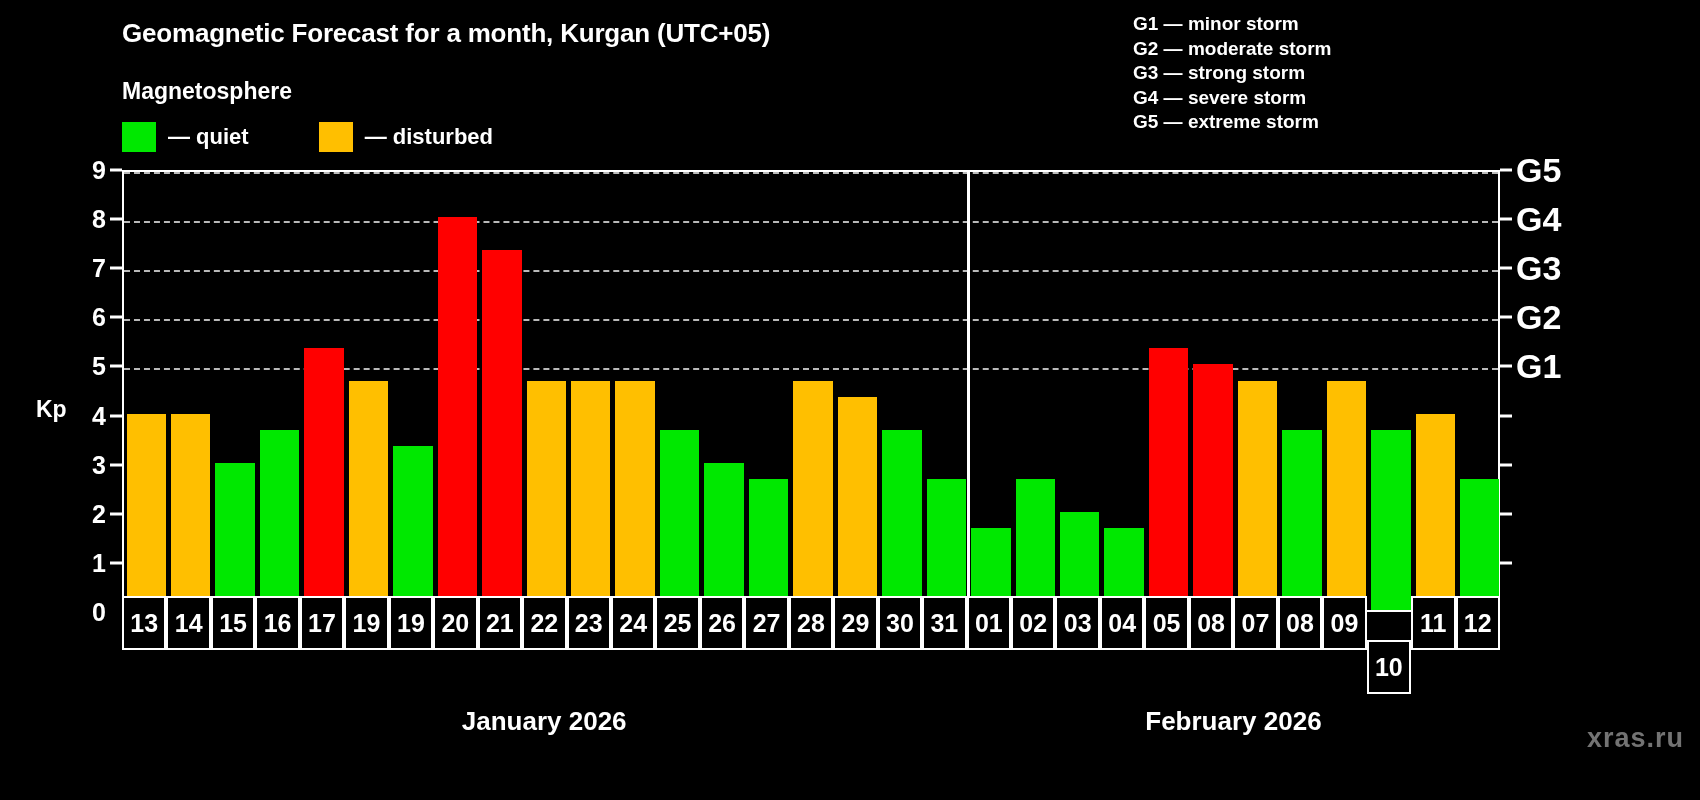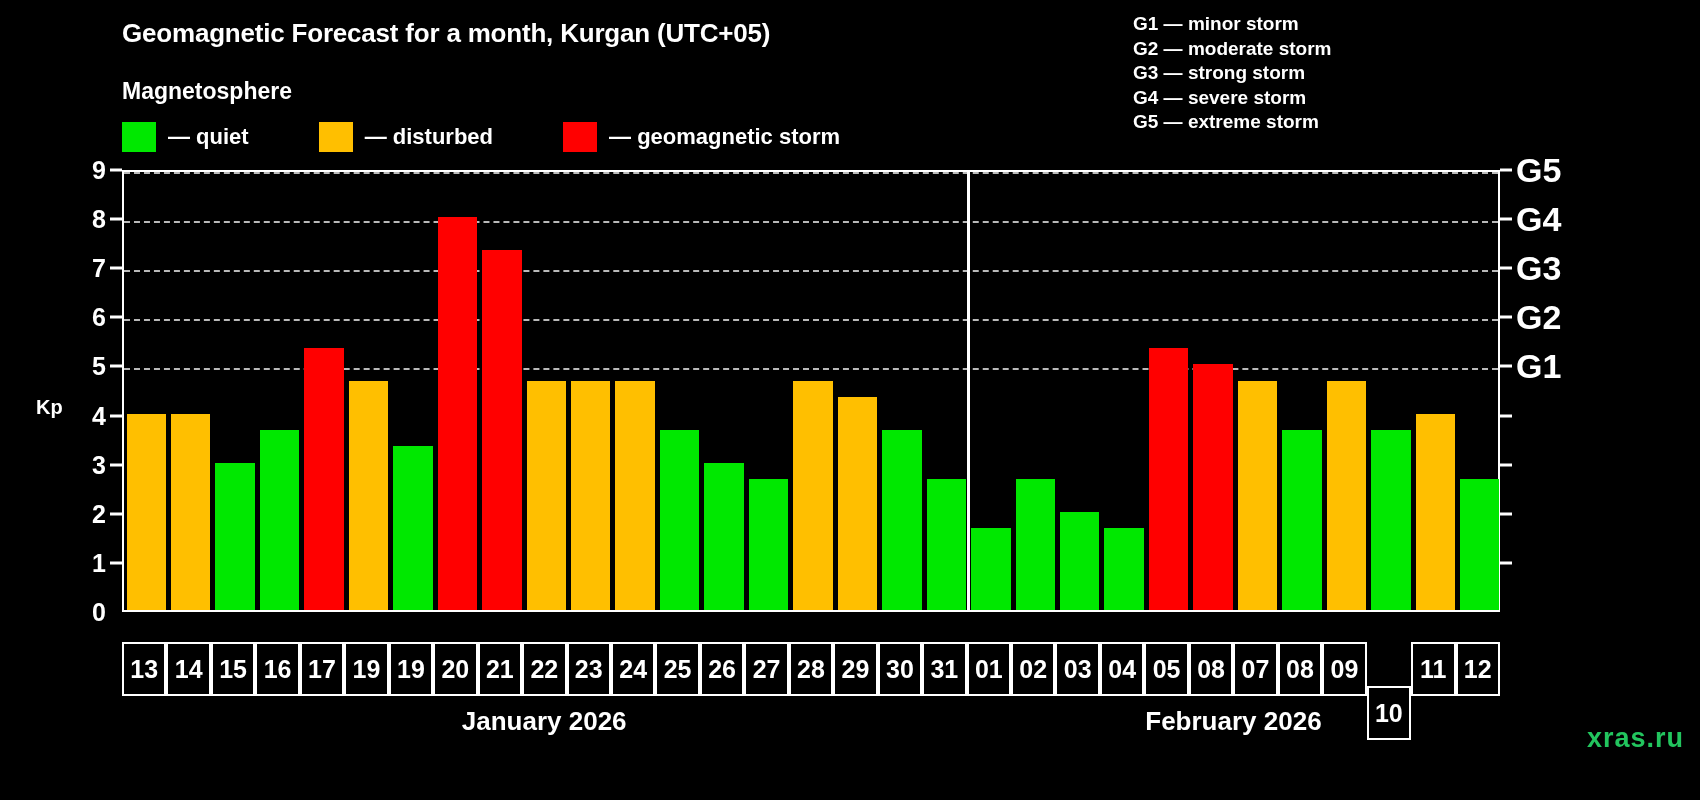--- a/index.html
+++ b/index.html
@@ -129,21 +129,21 @@
     left: 110px;
     width: 12px;
     height: 0;
     border-top: 3px solid #ffffff;
     transform: translateY(-50%);
   }
   #kp-axis-label {
     position: absolute;
     left: 36px;
     top: 396px;
-    font-size: 20px;
+    font-size: 23px;
     font-weight: bold;
   }
 
   
   .g-tick-label {
     position: absolute;
     left: 1516px;
     font-size: 34px;
     font-weight: bold;
     transform: translateY(-50%);
@@ -155,21 +155,21 @@
     width: 12px;
     height: 0;
     border-top: 3px solid #ffffff;
     transform: translateY(-50%);
   }
 
   
   #day-labels {
     position: absolute;
     left: 122px;
-    top: 642px;
+    top: 596px;
     width: 1378px;
     height: 54px;
   }
   .day-box {
     position: absolute;
     top: 0;
     height: 54px;
     border: 2px solid #ffffff;
     box-sizing: border-box;
     background: #000000;
@@ -191,42 +191,38 @@
     margin-top: 26px;
   }
 
   
   #watermark {
     position: absolute;
     right: 16px;
     top: 723px;
     font-size: 27px;
     font-weight: bold;
-    color: #22c55e;
+    color: #737373;
     letter-spacing: 1px;
   }
 </style>
 </head>
 <body>
 
 <div id="chart-title">Geomagnetic Forecast for a month, Kurgan (UTC+05)</div>
 <div id="magnetosphere-heading">Magnetosphere</div>
 
 <div id="legend">
   <div class="legend-item" id="legend-item-quiet">
     <span class="legend-swatch" style="background: rgb(0, 232, 0);"></span>
     <span class="legend-text">— quiet</span>
   </div>
   <div class="legend-item" id="legend-item-disturbed">
     <span class="legend-swatch" style="background: rgb(255, 191, 0);"></span>
     <span class="legend-text">— disturbed</span>
-  </div>
-  <div class="legend-item" id="legend-item-storm">
-    <span class="legend-swatch" style="background: rgb(255, 0, 0);"></span>
-    <span class="legend-text">— geomagnetic storm</span>
   </div>
 </div>
 
 <div id="g-scale-key">
     <div class="g-key-row">G1 — minor storm</div>
     <div class="g-key-row">G2 — moderate storm</div>
     <div class="g-key-row">G3 — strong storm</div>
     <div class="g-key-row">G4 — severe storm</div>
     <div class="g-key-row">G5 — extreme storm</div>
   </div>

